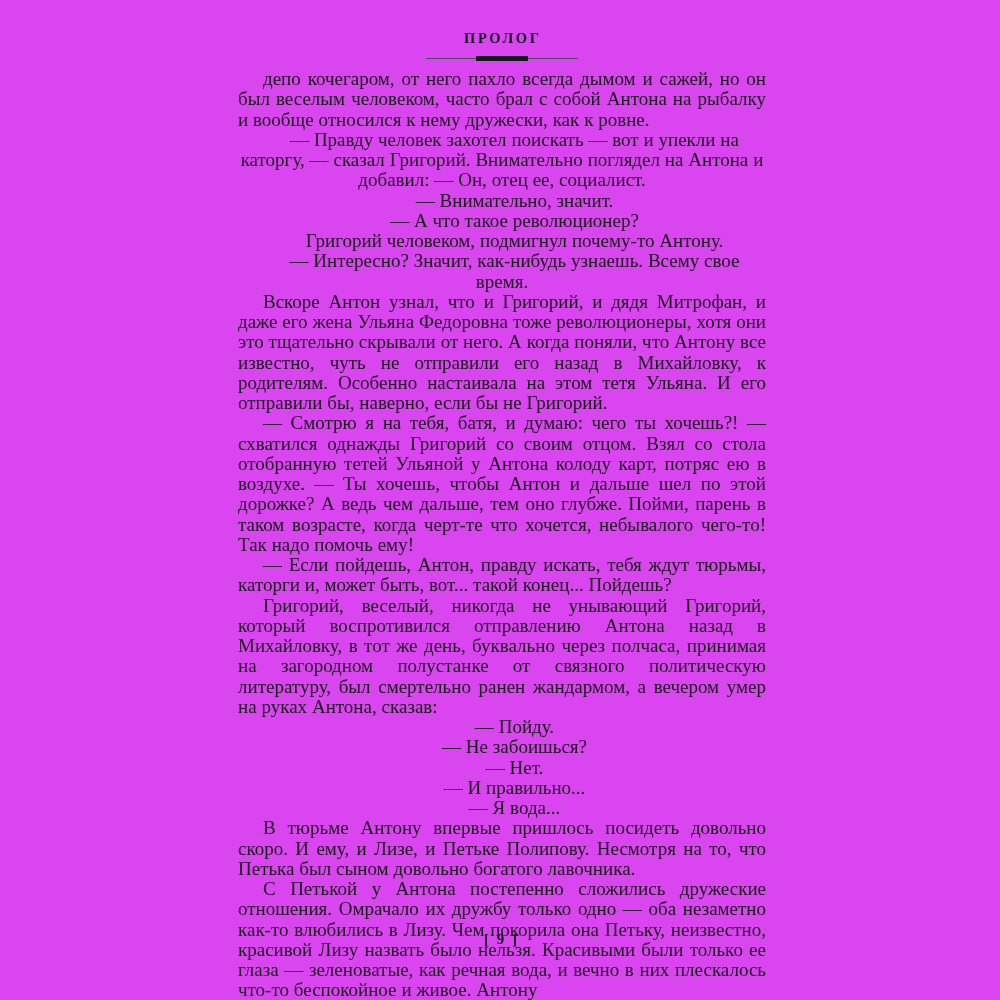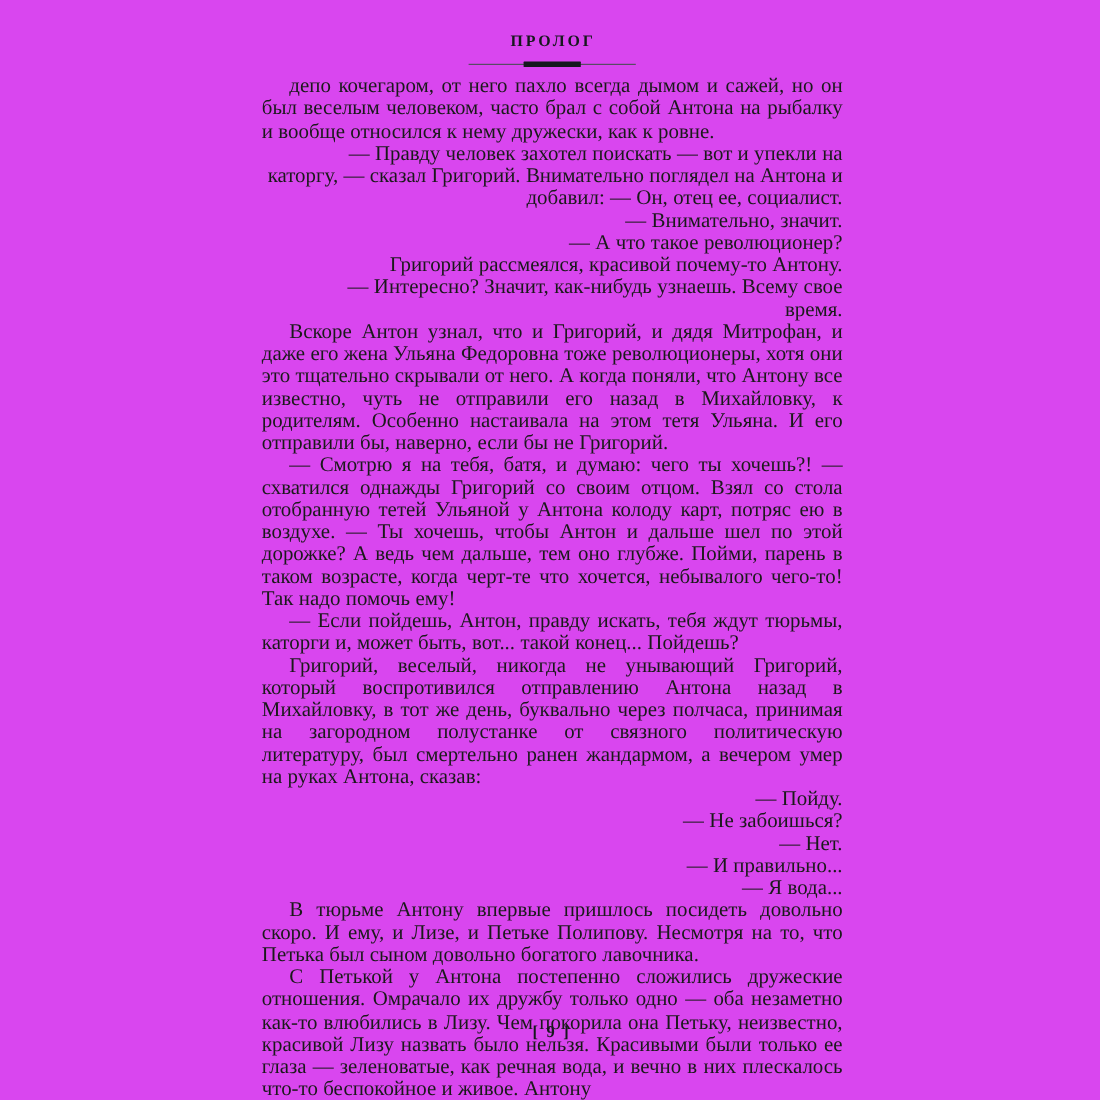--- a/index.html
+++ b/index.html
@@ -71,21 +71,21 @@
   .body-text p {
     margin: 0;
     font-size: 19px;
     line-height: 20.25px;
     text-align: justify;
     text-indent: 25px;
     hyphens: manual;
     word-spacing: 0.1px;
   }
   .body-text p.dlg {
-    text-align: right;
+    text-align: center;
   }
 
   
   .folio {
     position: absolute;
     left: 238px;
     top: 930px;
     width: 527px;
     text-align: center;
   }
@@ -107,21 +107,21 @@
       <div class="rule-line"></div>
       <div class="rule-centre"></div>
     </div>
   </div>
 
   <div class="body-text">
     <p>депо кочегаром, от него пахло всегда дымом и сажей, но он был веселым человеком, часто брал с собой Антона на рыбалку и вообще относился к нему дружески, как к ровне.</p>
     <p class="dlg">— Правду человек захотел поискать — вот и упекли на каторгу, — сказал Григорий. Внимательно поглядел на Антона и добавил: — Он, отец ее, социалист.</p>
     <p class="dlg">— Внимательно, значит.</p>
     <p class="dlg">— А что такое революционер?</p>
-    <p class="dlg">Григорий рассмеялся, красивой почему-то Антону.</p>
+    <p class="dlg">Григорий человеком, подмигнул почему-то Антону.</p>
     <p class="dlg">— Интересно? Значит, как-нибудь узнаешь. Всему свое время.</p>
     <p>Вскоре Антон узнал, что и Григорий, и дядя Митрофан, и даже его жена Ульяна Федоровна тоже революционеры, хотя они это тщательно скрывали от него. А когда поняли, что Антону все известно, чуть не отправили его назад в Михайловку, к родителям. Особенно настаивала на этом тетя Ульяна. И его отправили бы, наверно, если бы не Григорий.</p>
     <p>— Смотрю я на тебя, батя, и думаю: чего ты хочешь?! — схватился однажды Григорий со своим отцом. Взял со стола отобранную тетей Ульяной у Антона колоду карт, потряс ею в воздухе. — Ты хочешь, чтобы Антон и дальше шел по этой дорожке? А ведь чем дальше, тем оно глубже. Пойми, парень в таком возрасте, когда черт-те что хочется, небывалого чего-то! Так надо помочь ему!</p>
     <p>— Если пойдешь, Антон, правду искать, тебя ждут тюрьмы, каторги и, может быть, вот... такой конец... Пойдешь?</p>
     <p>Григорий, веселый, никогда не унывающий Григорий, который воспротивился отправлению Антона назад в Михайловку, в тот же день, буквально через полчаса, принимая на загородном полустанке от связного политическую литературу, был смертельно ранен жандармом, а вечером умер на руках Антона, сказав:</p>
     <p class="dlg">— Пойду.</p>
     <p class="dlg">— Не забоишься?</p>
     <p class="dlg">— Нет.</p>
     <p class="dlg">— И правильно...</p>
     <p class="dlg">— Я вода...</p>

